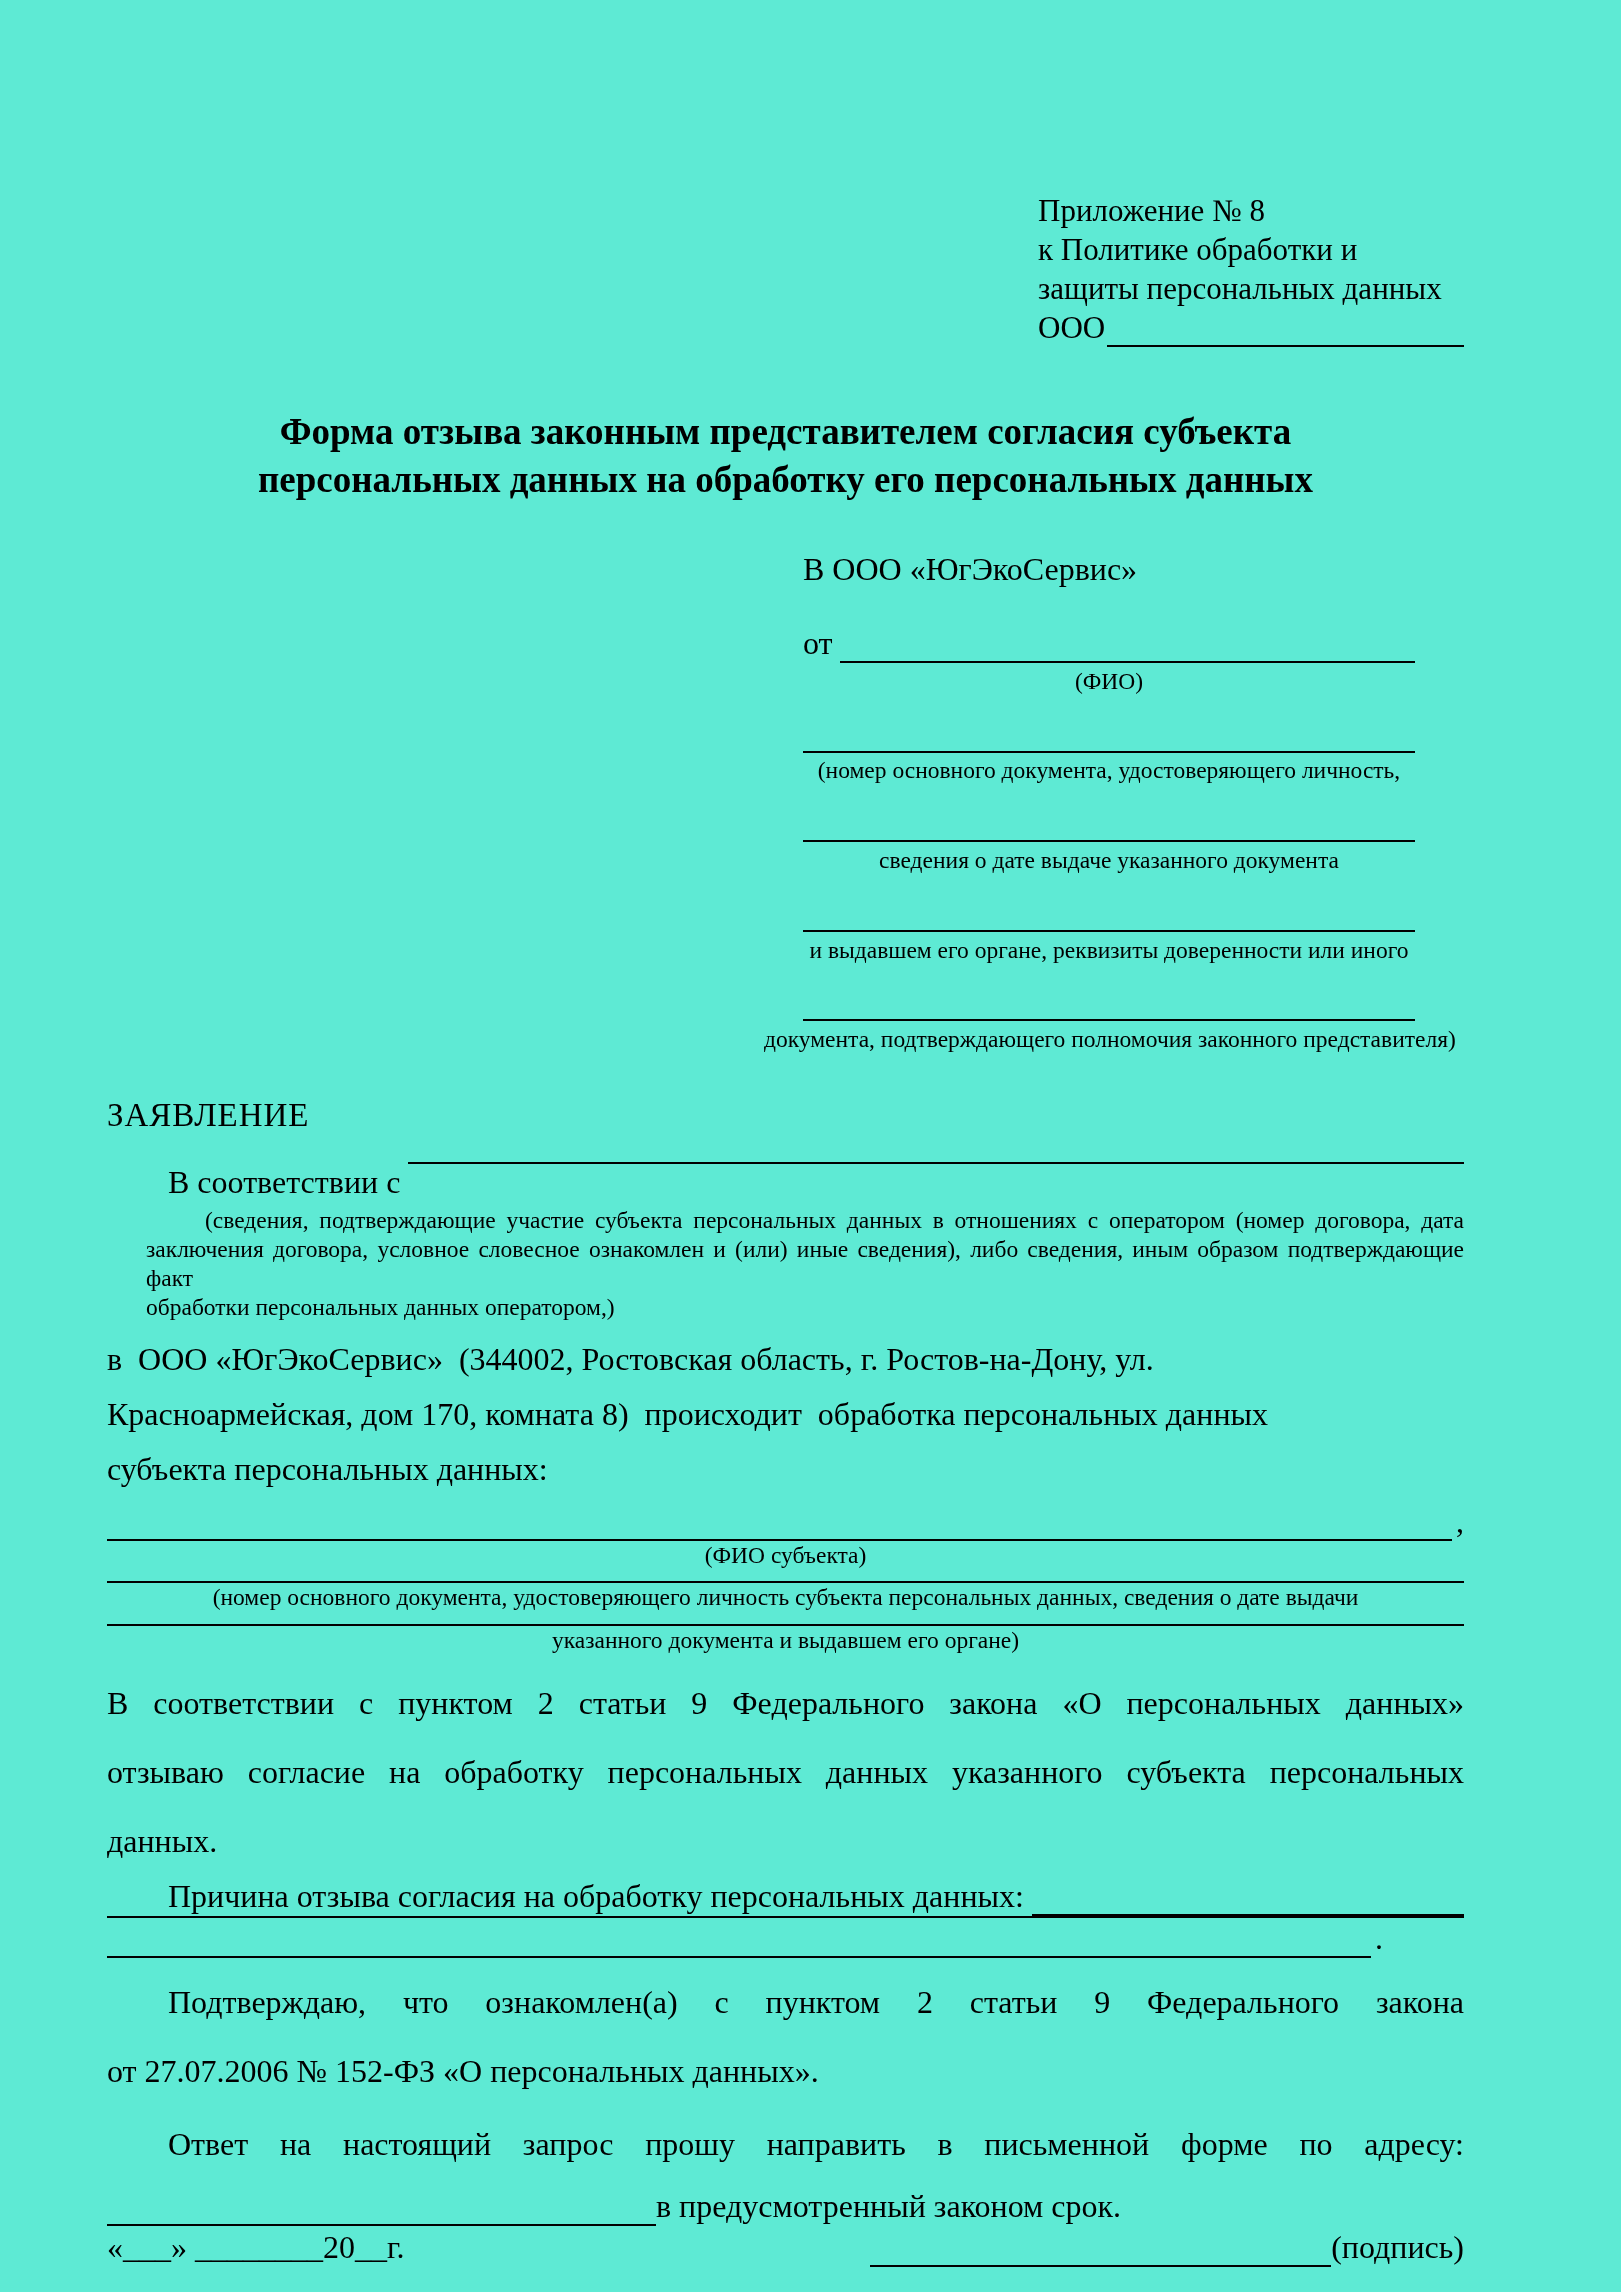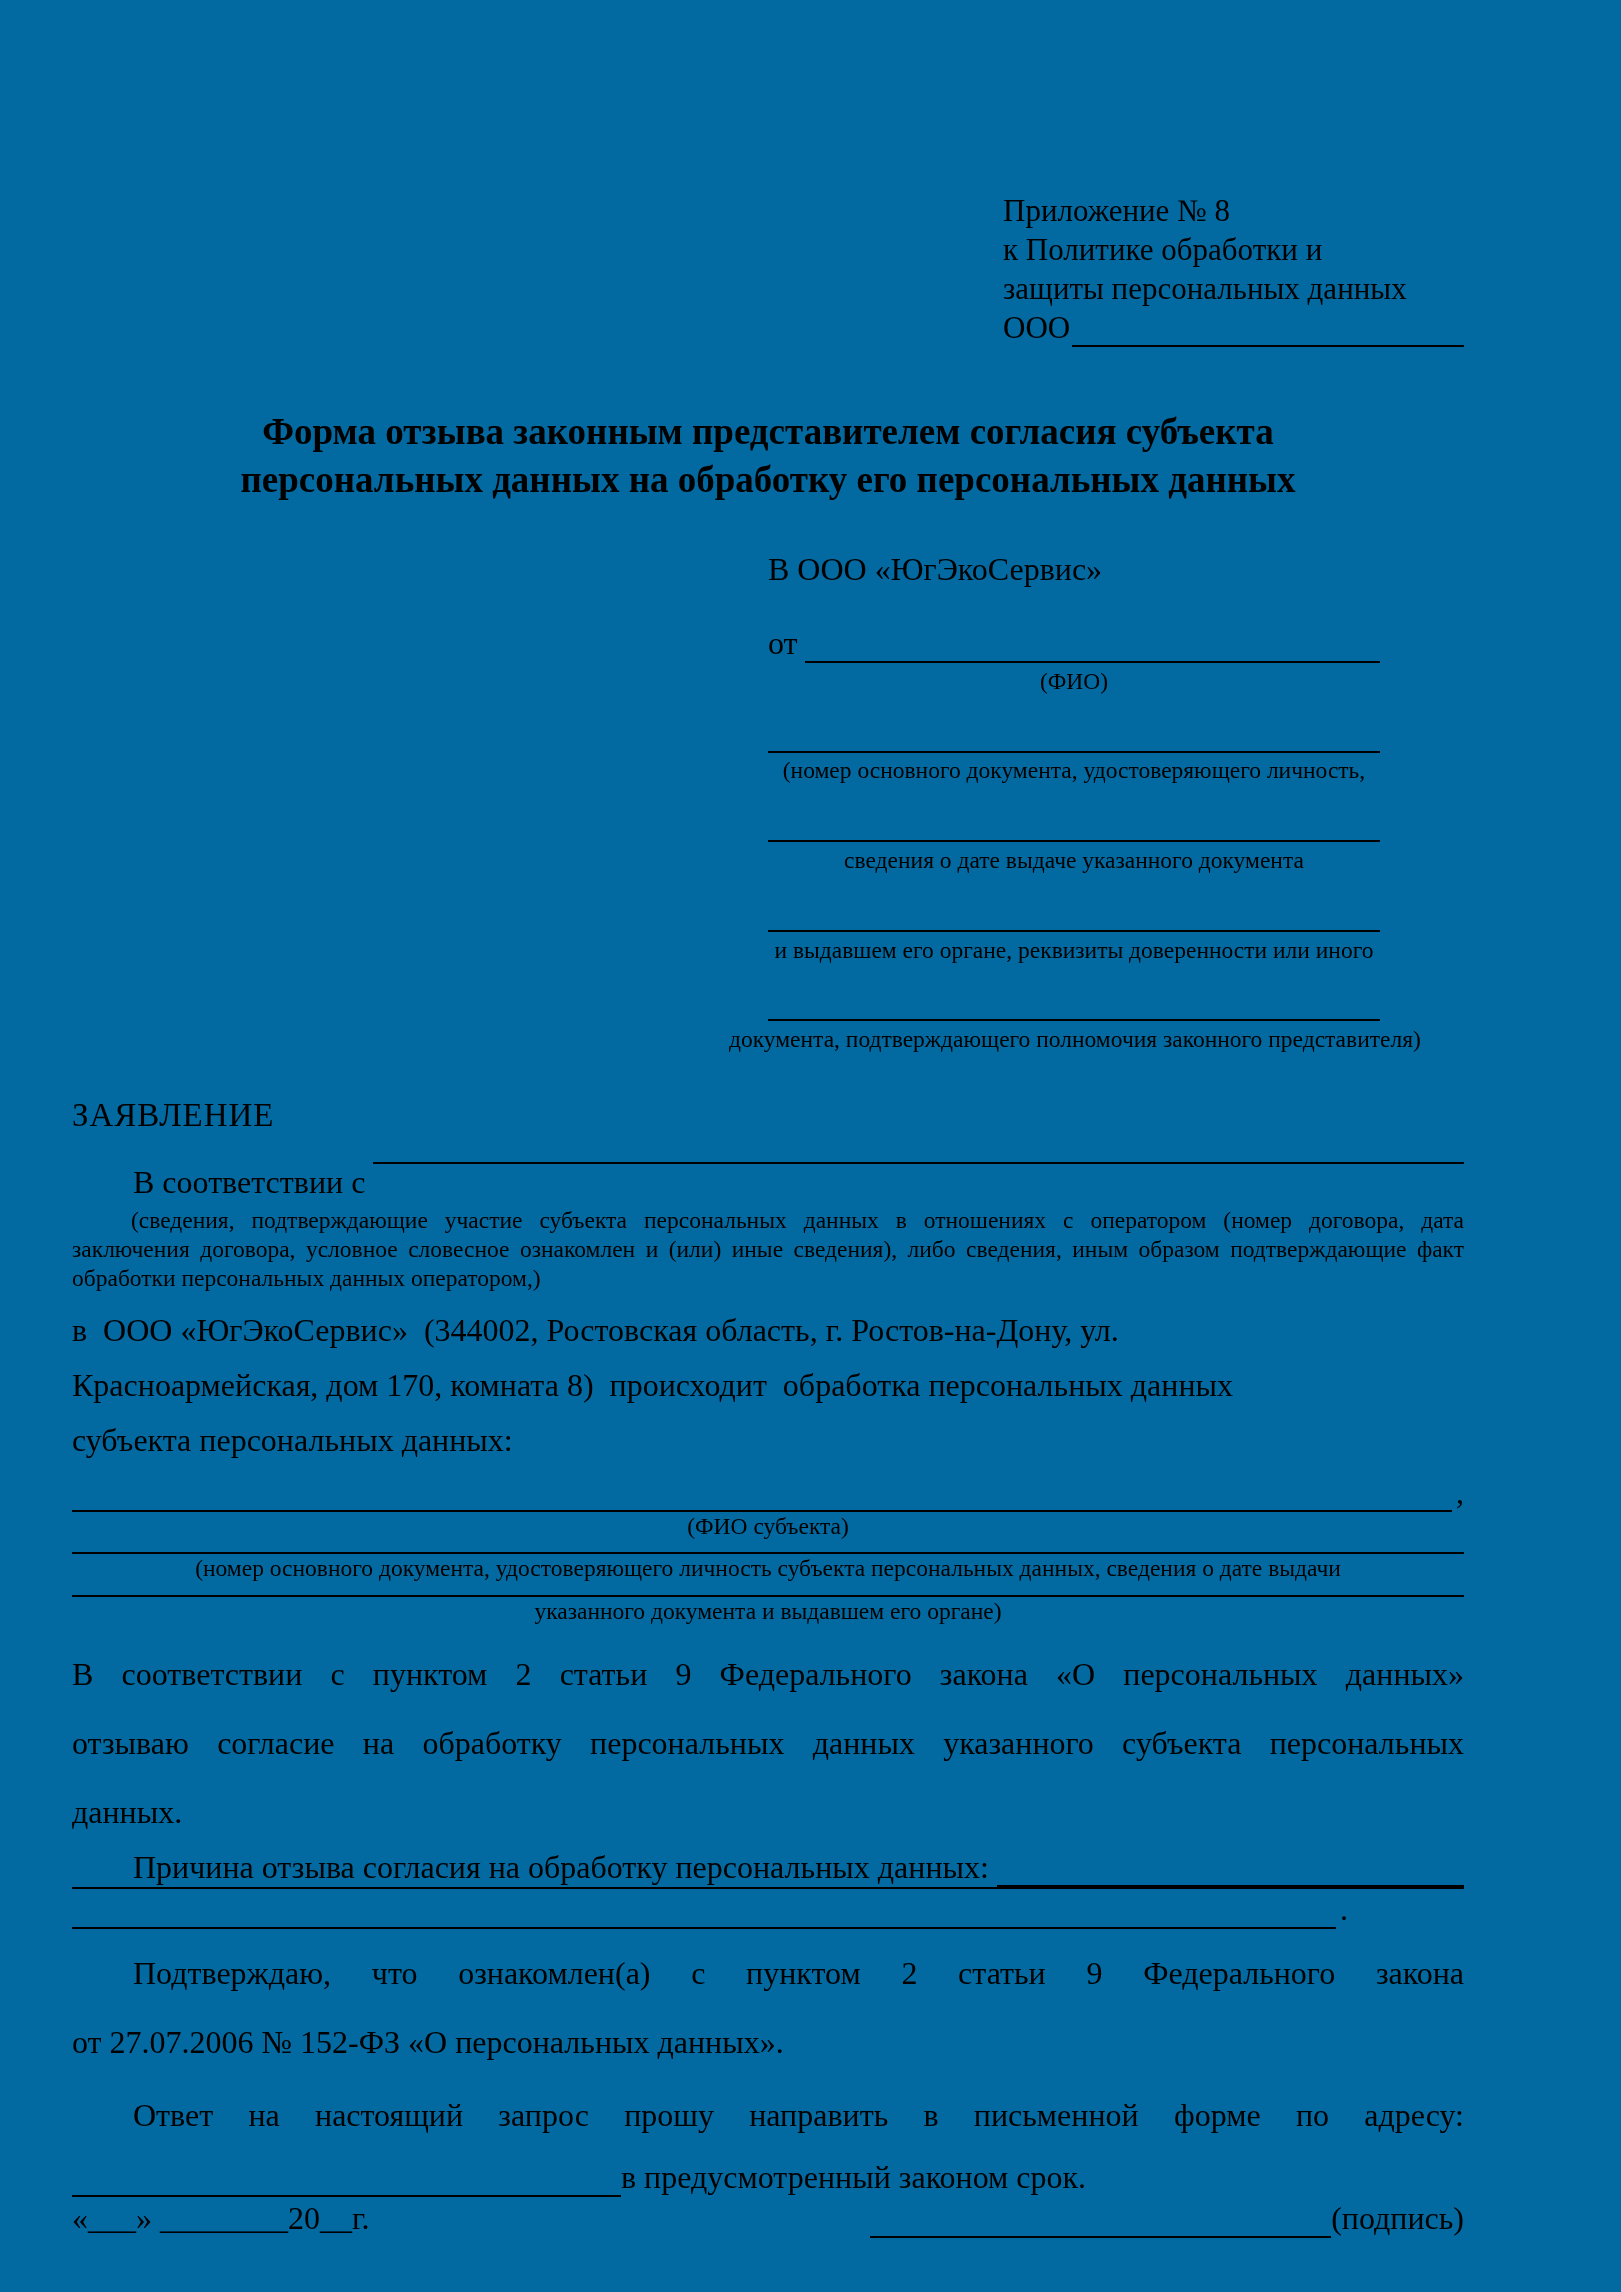--- a/index.html
+++ b/index.html
@@ -1,21 +1,21 @@
 <!DOCTYPE html>
 <html><head>
 <meta charset="utf-8">
 <style>
   html,body{margin:0;padding:0;background:#ffffff;}
   .page{
     position:relative;
     width:1621px;height:2293px;
     box-sizing:border-box;
-    padding:191px 157px 83px 72px;
-    background:#0369a1;color:#000;
+    padding:191px 157px 83px 107px;
+    background:#5eead4;color:#000;
     font-family:"Liberation Serif","DejaVu Serif",serif;
     font-size:32px;line-height:1.25;
     display:flex;flex-direction:column;
     overflow:hidden;
   }
   
   .fill{flex:1 1 auto;border-bottom:2.9px solid #000;margin-left:7.8px;}
   .blank-line{border-bottom:2.9px solid #000;height:41px;}
   .caption{font-size:23.5px;line-height:29px;text-align:center;}
   .row{display:flex;align-items:flex-end;}
@@ -31,21 +31,21 @@
   .addressee .to{margin-bottom:29px;}
   .addressee .from-row{display:flex;align-items:flex-end;height:45px;}
   .addressee .blank-line{margin-top:13.7px;}
   .addressee .caption{margin-top:3.9px;}
   .caption.wide{white-space:nowrap;margin:3.9px -39px 0 -39px;}
   
   .zayavlenie{margin-top:41px;text-align:left;font-size:33px;letter-spacing:1px;}
   .intro-row{margin-top:25.5px;display:flex;align-items:flex-start;height:47px;}
   .intro-row .lead{padding-left:61px;white-space:nowrap;}
   .note{margin-top:3.9px;font-size:23.5px;line-height:29px;}
-  .note .n-line{min-height:29px;}
+  .note .n-line{min-height:29px;margin-left:39px;}
   .note .n0{text-indent:59px;}
   .op-par{margin-top:9.8px;}
   .op-par .o-line{line-height:55px;}
   .subject-row{display:flex;align-items:flex-end;height:45px;margin-top:3.9px;}
   .subject-row .fill{margin-left:0;}
   .subject-row .comma{padding-left:3.9px;}
   .sub-blank{border-bottom:2.9px solid #000;height:39px;margin-top:11.8px;}
   .withdraw{margin-top:13.7px;}
   .withdraw .w-line{line-height:69px;}
   .reason-row{display:flex;align-items:flex-end;height:69px;}

